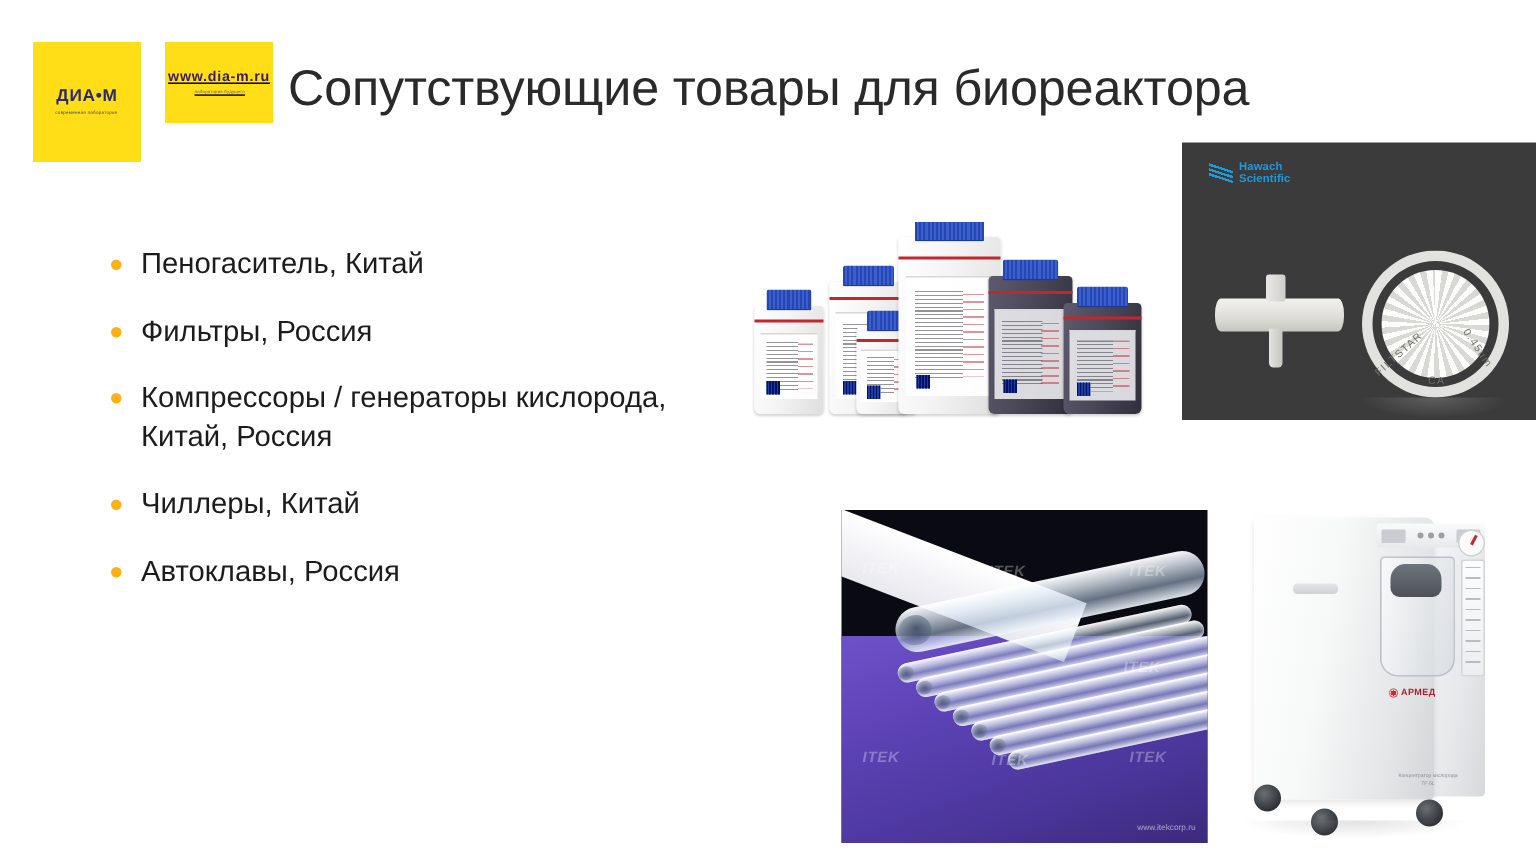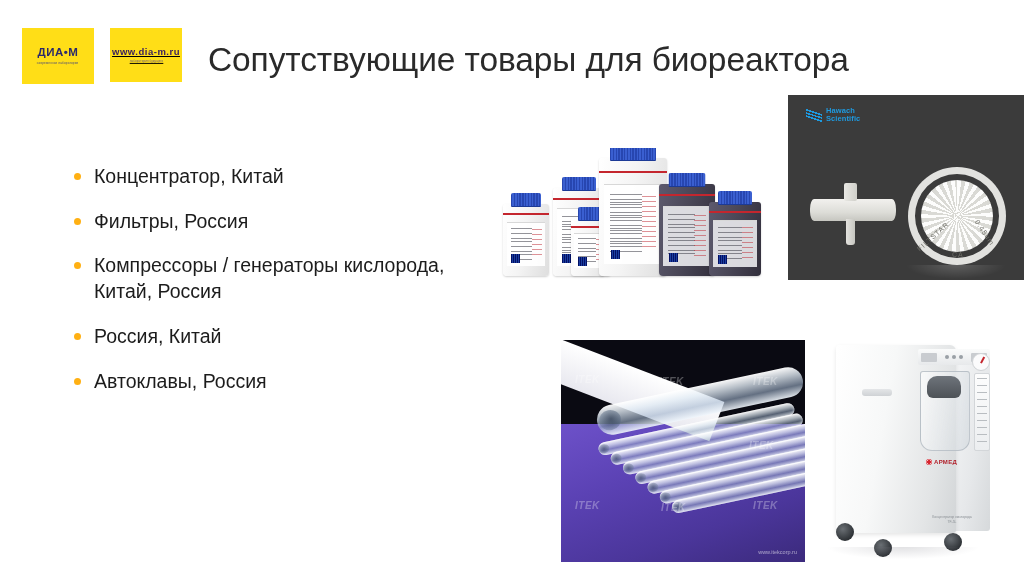--- a/index.html
+++ b/index.html
@@ -18,21 +18,21 @@
 
   
   .logo-box {
     position: absolute;
     background: #FFDE17;
     display: flex;
     flex-direction: column;
     align-items: center;
     justify-content: center;
   }
-  #logo-1 { left: 22px; top: 28px; width: 72px; height: 56px; }
+  #logo-1 { left: 22px; top: 28px; width: 72px; height: 80px; }
   #logo-2 { left: 110px; top: 28px; width: 72px; height: 54px; text-decoration: underline; }
 
   .logo-main {
     font-weight: bold;
     color: #2b2a6b;
     letter-spacing: 0.5px;
     line-height: 1;
     white-space: nowrap;
   }
   #logo-1 .logo-main { font-size: 11.5px; }
@@ -43,21 +43,21 @@
     margin-top: 2.5px;
     letter-spacing: 0.15px;
     white-space: nowrap;
     transform: scale(0.96);
   }
   #logo-2 .logo-sub { font-size: 3px; color: #6b5a7a; }
 
   
   #page-title {
     position: absolute;
-    left: 208px;
+    left: 192px;
     top: 42px;
     width: 816px;
     font-size: 33.5px;
     font-weight: 400;
     color: #2a2a2a;
     line-height: 1.1;
     letter-spacing: -0.1px;
     white-space: nowrap;
   }
 
@@ -351,33 +351,33 @@
 <div class="logo-box" id="logo-2">
   <div class="logo-main">www.dia-m.ru</div>
   <div class="logo-sub">лаборатория будущего</div>
 </div>
 
 <div id="page-title">Сопутствующие товары для биореактора</div>
 
 <ul id="bullet-list">
   <li class="bullet-item">
     <span class="bullet-dot"></span>
-    <span class="bullet-text">Концентратор, Китай</span>
+    <span class="bullet-text">Пеногаситель, Китай</span>
   </li>
   <li class="bullet-item">
     <span class="bullet-dot"></span>
     <span class="bullet-text">Фильтры, Россия</span>
   </li>
   <li class="bullet-item">
     <span class="bullet-dot"></span>
     <span class="bullet-text">Компрессоры / генераторы кислорода, Китай, Россия</span>
   </li>
   <li class="bullet-item">
     <span class="bullet-dot"></span>
-    <span class="bullet-text">Россия, Китай</span>
+    <span class="bullet-text">Чиллеры, Китай</span>
   </li>
   <li class="bullet-item">
     <span class="bullet-dot"></span>
     <span class="bullet-text">Автоклавы, Россия</span>
   </li>
 </ul>
 
 <div class="photo" id="photo-bottles">
   <div class="bottle" style="left:12px;  width:46px; height:72px;">
     <div class="cap" style="width:30px;"></div>

